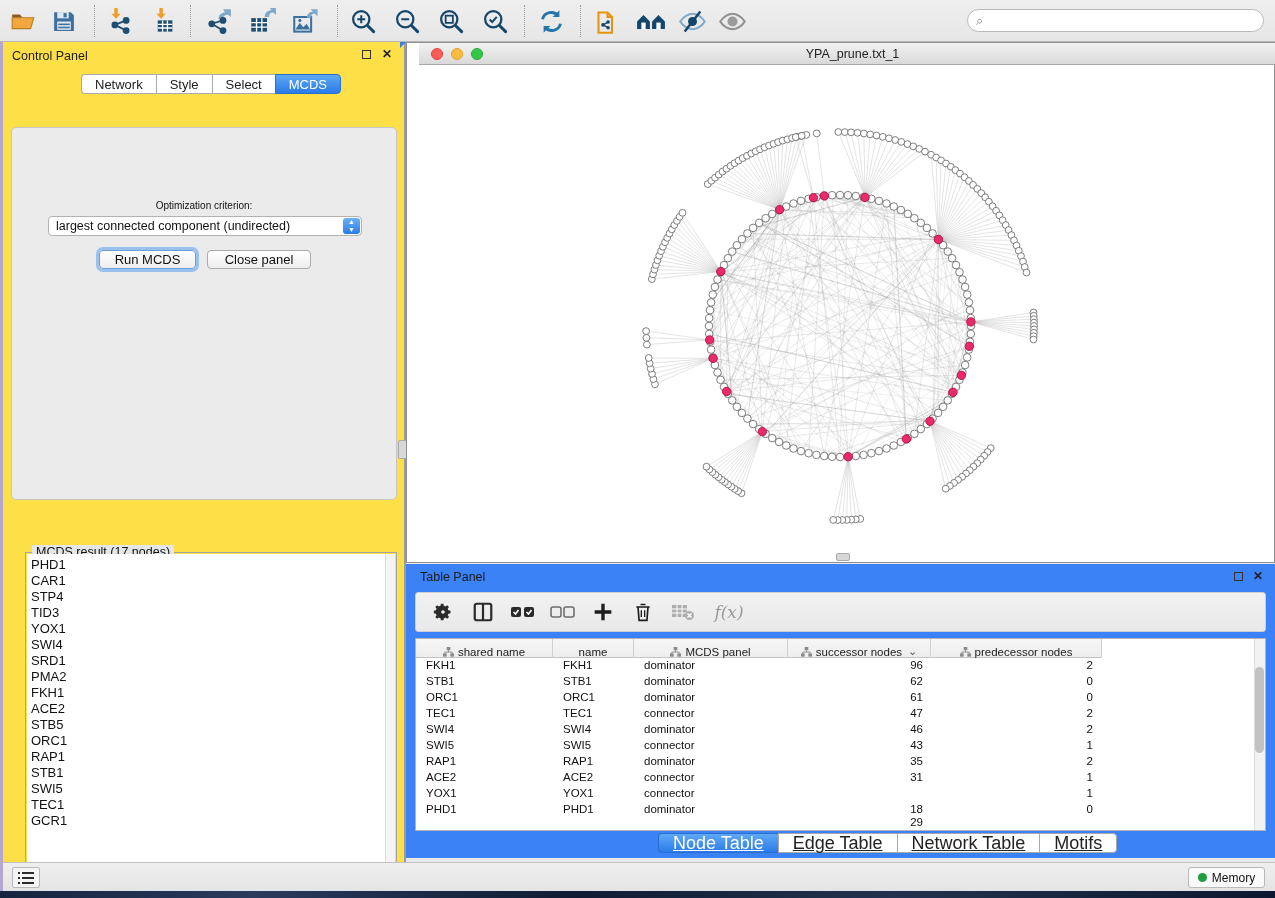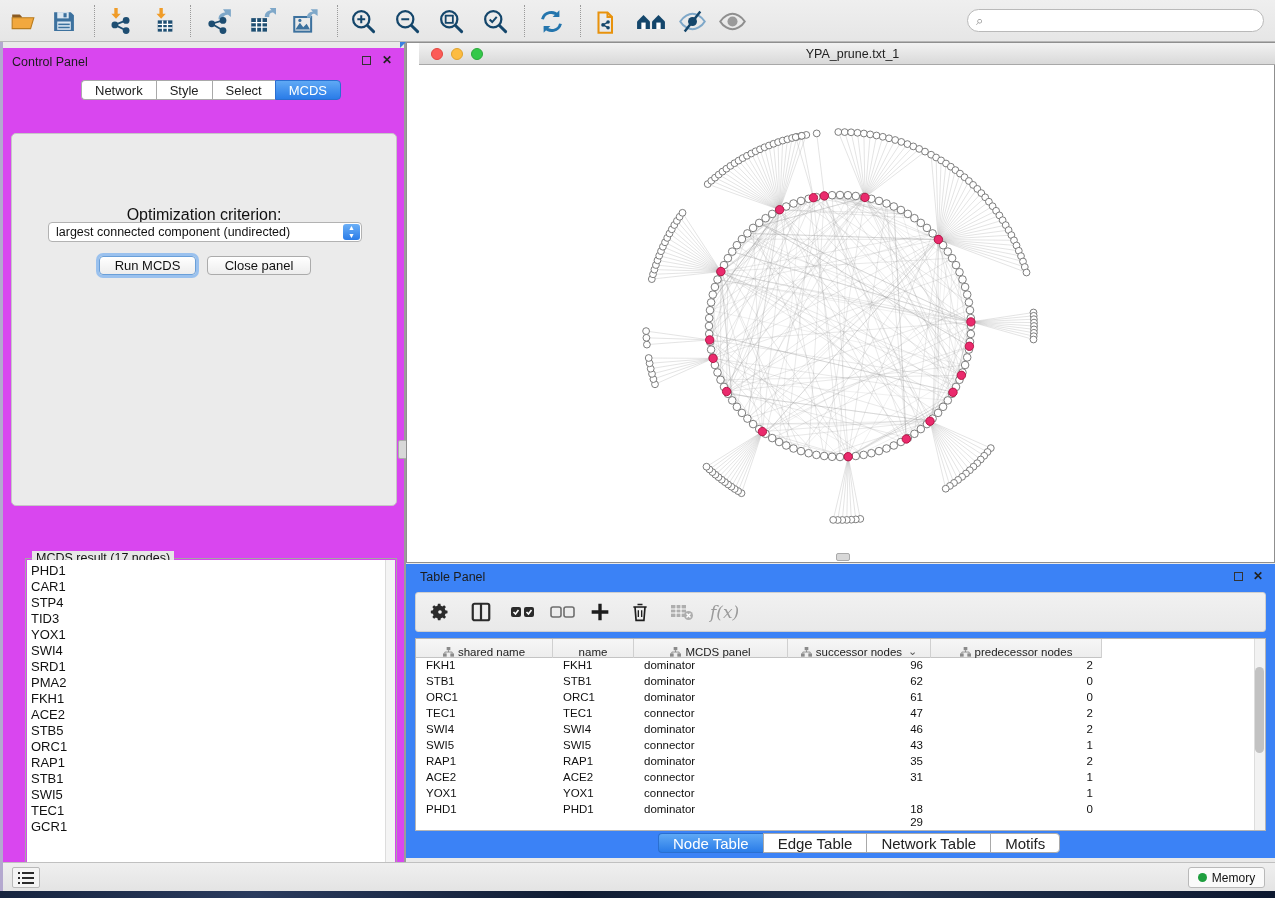--- a/index.html
+++ b/index.html
@@ -15,33 +15,33 @@
   
   #toolbar { left:0; top:0; width:1275px; height:42px; background:linear-gradient(#efefef,#e6e6e6); border-bottom:1px solid #b6b6b6; }
   .tb-icon { position:absolute; top:6px; width:30px; height:30px; display:flex; align-items:center; justify-content:center; }
   .tb-sep { position:absolute; top:5px; height:32px; width:0; border-left:1px dotted #9a9a9a; }
   #global-search { position:absolute; left:967px; top:9px; width:297px; height:23px; background:#fff;
     border:1px solid #b9b9b9; border-radius:12px; display:flex; align-items:center; padding-left:8px; }
   #global-search input { border:none; outline:none; flex:1; font-size:12px; background:transparent; }
   .mag { font-size:13px; color:#8a8a8a; }
 
   
-  #control-panel { left:3px; top:48px; width:401px; height:820px; background:#d946ef; }
+  #control-panel { left:3px; top:42px; width:401px; height:820px; background:#fde047; }
   #cp-header { position:absolute; left:0; top:0; width:100%; height:26px; }
   #cp-title { position:absolute; left:9px; top:7px; font-size:12.5px; color:#1c1c1c; }
   .win-float { position:absolute; top:8px; width:9px; height:9px; border:1.5px solid #333; background:transparent; }
   .win-close { position:absolute; top:5px; font-size:12px; font-weight:bold; color:#222; }
   #cp-box { position:absolute; left:8px; top:85px; width:386px; height:373px; background:#ebebeb; border:1px solid #c6c6c6; border-radius:5px; }
   #cp-tabs { position:absolute; left:78px; top:32px; height:20px; display:flex; }
   .tab { height:20px; padding:0 13px; background:#fff; border:1px solid #a9a9a9; border-right:none;
     font-size:13px; color:#222; display:flex; align-items:center; }
   .tab:first-child { border-radius:4px 0 0 4px; }
   .tab:last-child { border-right:1px solid #a9a9a9; border-radius:0 4px 4px 0; }
   .tab.active { background:linear-gradient(#5fa9f5,#2a7ce8); color:#fff; border-color:#2a6fd0; }
-  #opt-label { position:absolute; left:0; top:72px; width:100%; text-align:center; font-size:16px; color:#111; }
+  #opt-label { position:absolute; left:0; top:72px; width:100%; text-align:center; font-size:10px; color:#111; }
   #opt-select { position:absolute; left:36px; top:88px; width:314px; height:20px; background:#fff; border:1px solid #b2b2b2;
     border-radius:4px; font-size:12.5px; color:#111; display:flex; align-items:center; padding-left:7px; }
   #opt-stepper { position:absolute; right:1px; top:1px; width:17px; height:16px; border-radius:3px;
     background:linear-gradient(#6cb0f7,#2a7ce8); color:#fff; font-size:7px; line-height:8px; text-align:center; }
   .btn { position:absolute; height:19px; background:linear-gradient(#ffffff,#ededed); border:1px solid #ababab;
     border-radius:4px; font-size:13px; color:#111; display:flex; align-items:center; justify-content:center; }
   #run-mcds { left:87px; top:122px; width:97px; box-shadow:0 0 0 3px rgba(110,170,240,.65); border-color:#6a9fd8; }
   #close-panel { left:195px; top:122px; width:104px; }
   #mcds-fieldset { position:absolute; left:13px; top:424px; width:372px; height:372px; border:1px solid #a5a5a5; }
   #mcds-legend { position:absolute; left:6px; top:-8px; background:#e6e6e6; padding:0 4px; font-size:12.5px; color:#111; }
@@ -64,33 +64,33 @@
   #tl-green { left:52px; background:#34c84a; border:1px solid #2aa83b; }
   #net-title { position:absolute; top:4px; width:100%; text-align:center; font-size:12.5px; color:#222; }
   #net-canvas { position:absolute; left:0; top:22px; width:867px; height:497px; background:#fff; }
   #corner-mark { left:400px; top:42px; width:0; height:0; border-top:6px solid #3a7fe0; border-right:6px solid transparent; }
 
   
   #table-panel { left:406px; top:564px; width:869px; height:294px; background:#3b82f6; }
   #tp-title { position:absolute; left:14px; top:6px; font-size:12.5px; color:#1c1c1c; }
   #tp-toolbar { position:absolute; left:9px; top:28px; width:851px; height:40px; background:linear-gradient(#f1f1f1,#e9e9e9);
     border:1px solid #cfcfcf; border-radius:3px; display:flex; align-items:center; }
-  .tp-icon { margin-left:14px; width:26px; height:26px; display:flex; align-items:center; justify-content:flex-start; }
+  .tp-icon { margin-left:14px; width:26px; height:26px; display:flex; align-items:center; justify-content:center; }
   .fx { font-family:"DejaVu Serif", serif; font-style:italic; font-size:17px; color:#9a9a9a; }
   #table-area { position:absolute; left:9px; top:74px; width:851px; height:193px; background:#fff; border:1px solid #b5b5b5; overflow:hidden; }
   #thead { position:absolute; left:0; top:0; height:19px; width:686px; background:linear-gradient(#f6f6f6,#ededed); border-bottom:1px solid #c4c4c4; }
   .th { position:absolute; top:0; height:19px; border-right:1px solid #d0d0d0; display:flex; align-items:flex-end; justify-content:center;
     font-size:11.5px; color:#222; gap:4px; }
   #tbody { position:absolute; left:0; top:19px; width:100%; }
   .tr { position:absolute; left:0; width:100%; height:16px; font-size:11.5px; color:#111; }
   .td { position:absolute; top:1px; white-space:nowrap; }
   #tbl-scroll { position:absolute; right:0; top:0; width:11px; height:100%; background:#f2f2f2; border-left:1px solid #ddd; }
   #tbl-thumb { position:absolute; right:1px; top:28px; width:9px; height:86px; background:#c2c2c2; border-radius:5px; }
   #tp-tabs { position:absolute; left:252px; top:269px; height:20px; display:flex; }
-  #tp-tabs .tab { font-size:15px; }
+  #tp-tabs .tab { font-size:18px;text-decoration:underline; }
 
   
   #status-bar { left:0; top:862px; width:1275px; height:29px; background:linear-gradient(#efefef,#e4e4e4); border-top:1px solid #c0c0c0; }
   #status-left-btn { position:absolute; left:12px; top:4px; width:28px; height:21px; background:#f4f4f4; border:1px solid #b9b9b9; border-radius:2px;
     display:flex; align-items:center; justify-content:center; }
   #memory-btn { position:absolute; right:10px; top:4px; width:77px; height:21px; background:#fafafa; border:1px solid #b9b9b9; border-radius:3px;
     display:flex; align-items:center; justify-content:center; gap:5px; font-size:12px; color:#111; }
   #memory-dot { width:9px; height:9px; border-radius:50%; background:#1e9e3e; }
 
   svg { display:block; }

